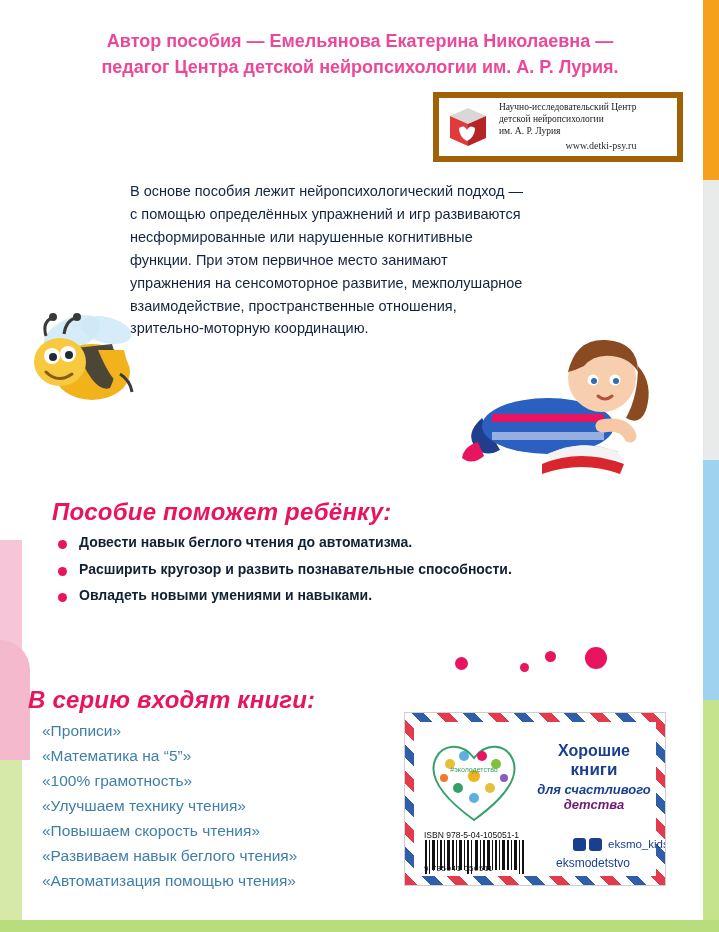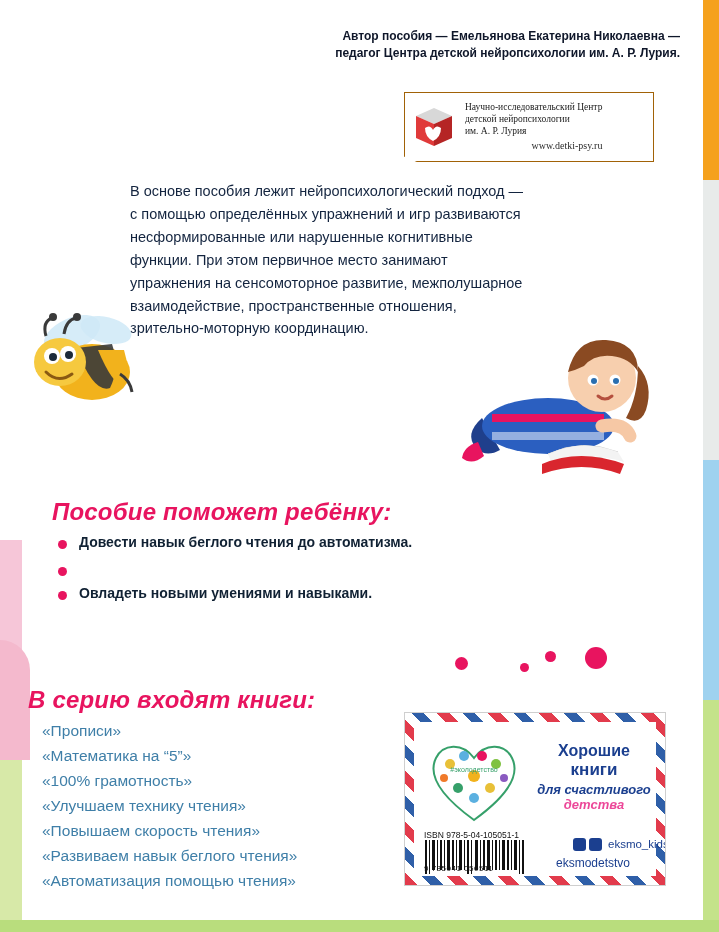--- a/index.html
+++ b/index.html
@@ -29,28 +29,28 @@
     background:#b9dd7d;
   }
   .corner-pink {
     position:absolute; left:0; top:640px; width:30px; height:120px;
     background:#f4b9cd; border-top-right-radius:60px;
   }
 
   
   .header {
     position:absolute; left:40px; top:28px; width:640px;
-    text-align:right;
-    font-size:12px; font-weight:bold; color:#0f172a; line-height:1.45;
+    text-align:center;
+    font-size:18px; font-weight:bold; color:#ec4899; line-height:1.45;
   }
 
   
   .logo-box {
-    position:absolute; left:404px; top:92px; width:250px; height:70px;
-    border:1px solid #a16207; background:#ffffff;
+    position:absolute; left:433px; top:92px; width:250px; height:70px;
+    border:6px solid #a16207; background:#ffffff;
     display:flex; align-items:center; padding:4px 6px; box-sizing:border-box;
   }
   .logo-cube { width:46px; height:46px; position:relative; flex:0 0 46px; margin-right:8px;}
   .logo-text { font-size:9.5px; color:#1a1a1a; line-height:1.28; font-family:"Liberation Serif", serif;}
   .logo-text .site { display:block; margin-top:3px; font-size:10px; color:#2a2a2a; text-align:right;}
 
   
   .cloud {
     position:absolute; left:40px; top:150px; width:580px; height:330px;
   }
@@ -109,21 +109,21 @@
   }
   .heart {
     position:absolute; left:10px; top:10px; width:100px; height:92px;
   }
   .card-right {
     position:absolute; left:118px; top:12px; width:124px; text-align:center;
   }
   .card-right .l1 { font-size:16px; font-weight:bold; color:#1b3f8f;margin-top:8px; }
   .card-right .l2 { font-size:17px; font-weight:bold; color:#1b3f8f; }
   .card-right .l3 { font-size:13px; font-weight:bold; color:#1b3f8f; font-style:italic; margin-top:2px;}
-  .card-right .l4 { font-size:13px; font-weight:bold; color:#ec4899; font-style:italic;}
+  .card-right .l4 { font-size:13px; font-weight:bold; color:#701a75; font-style:italic;}
   .isbn { position:absolute; left:10px; top:108px; font-size:8.5px; color:#111; }
   .barcode { position:absolute; left:10px; top:118px; width:104px; height:34px; }
   .barcode-num { position:absolute; left:10px; top:142px; font-size:8px; color:#111; letter-spacing:0.5px;}
   .social { position:absolute; left:122px; top:116px; font-size:11.5px; color:#1b3f8f; }
   .social .row { display:flex; align-items:flex-start; margin-bottom:5px;margin-left:37px; }
   .sq { width:13px; height:13px; border-radius:3px; background:#1b3f8f; margin-right:3px; }
   .sq2 { width:13px; height:13px; border-radius:3px; background:#1b3f8f; margin-right:6px; }
   .eks { font-size:12px; color:#1b3f8f;margin-left:20px; }
 </style>
 </head>
@@ -230,20 +230,21 @@
   </div>
 
   <div class="h-pink h1">Пособие поможет ребёнку:</div>
   <div class="bullets">
     <div class="bullet-row">
       <span class="bullet-dot"></span>
       <span class="bullet-text">Довести навык беглого чтения до автоматизма.</span>
     </div>
     <div class="bullet-row">
       <span class="bullet-dot"></span>
+      <span class="bullet-text">Расширить кругозор и развить познавательные способности.</span>
     </div>
     <div class="bullet-row">
       <span class="bullet-dot"></span>
       <span class="bullet-text">Овладеть новыми умениями и навыками.</span>
     </div>
   </div>
 
   <div class="dots">
     <span class="dot" style="left:0px;  top:12px; width:13px; height:13px;"></span>
     <span class="dot" style="left:65px; top:18px; width:9px;  height:9px;"></span>

